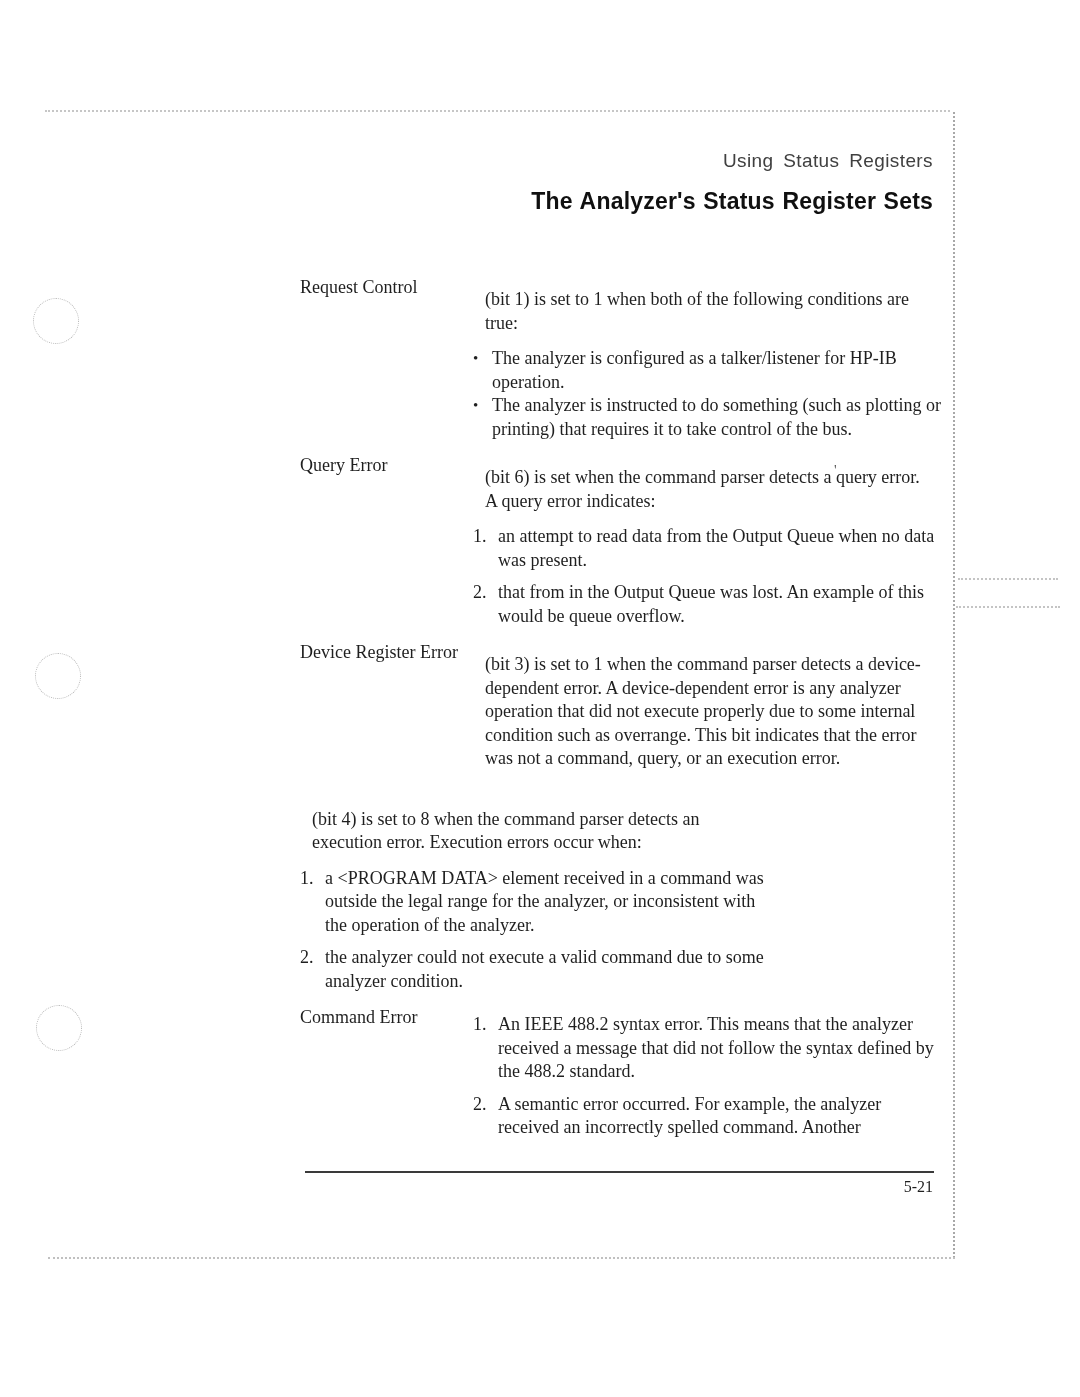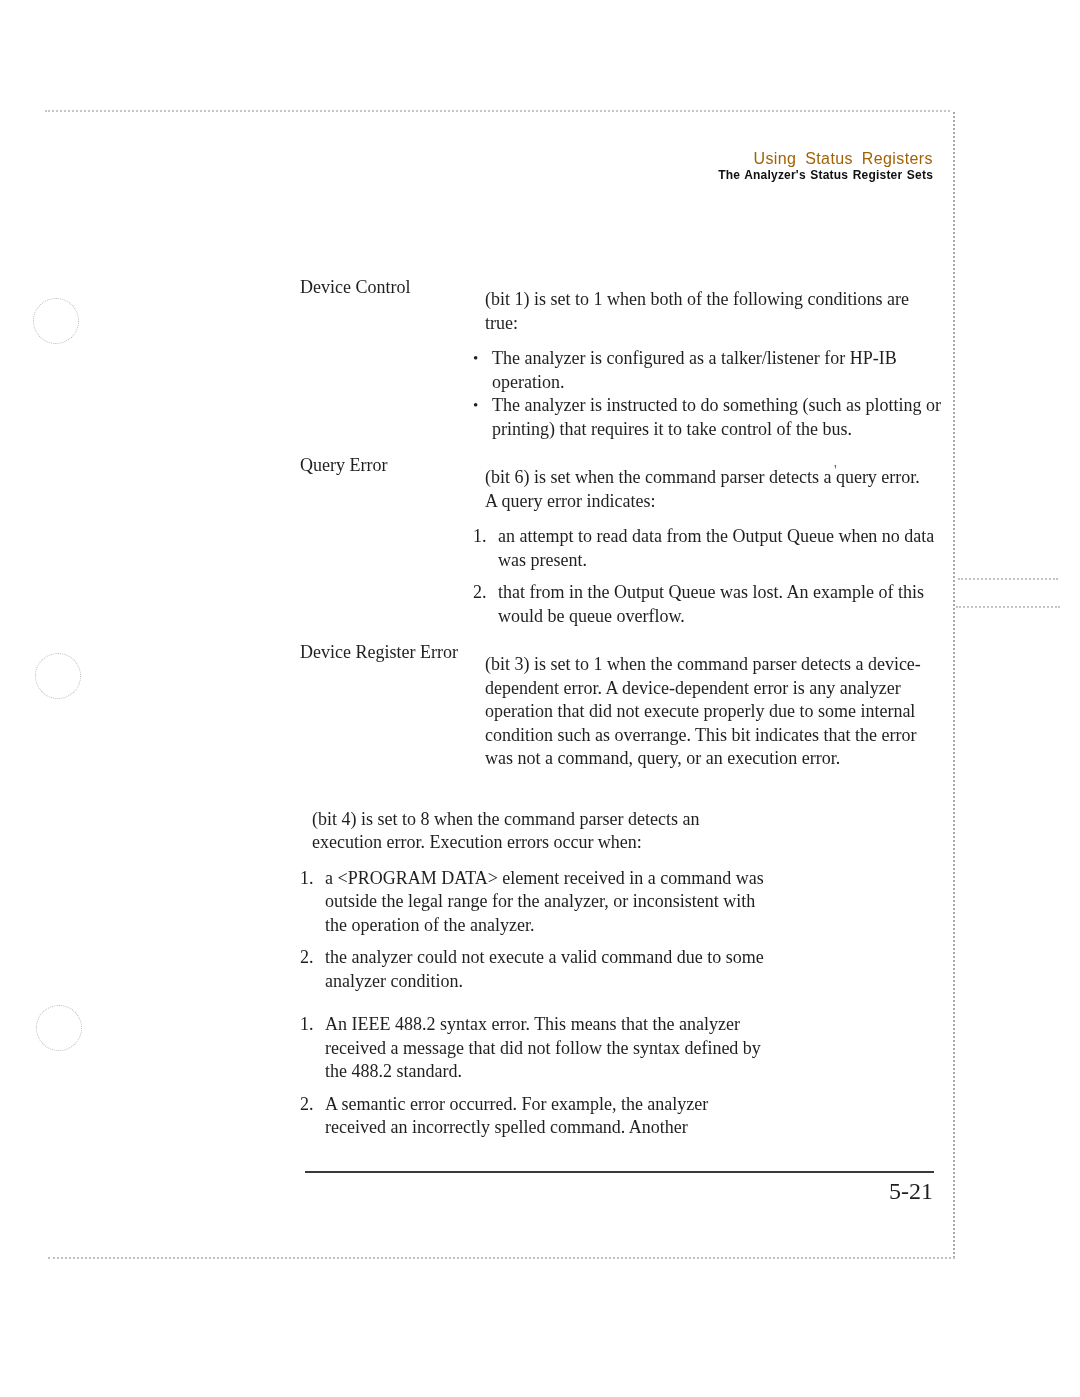--- a/index.html
+++ b/index.html
@@ -32,26 +32,26 @@
   .art-dash2 { left:956px; top:606px; width:104px; }
   .art-mark  { position:absolute; left:834px; top:462px; font-size:15px; color:#5a5a5a; }
 
   
   .header {
     position:absolute; right:147px; top:150px;
     text-align:right;
     font-family:"Liberation Sans", sans-serif;
   }
   .header .crumb {
-    font-size:16px; color:#a16207;
+    font-size:19px; color:#404040;
     letter-spacing:0.4px; word-spacing:4px;
   }
   .header .title {
-    font-size:12px; font-weight:bold; color:#101010;
-    margin-top:0; letter-spacing:0.2px; word-spacing:1px;
+    font-size:23px; font-weight:bold; color:#101010;
+    margin-top:16px; letter-spacing:0.2px; word-spacing:1px;
   }
 
   
   .content {
     position:absolute; left:300px; top:276px; width:645px;
     font-size:18px; line-height:23.5px;
   }
   .section { display:flex; margin-bottom:13px; }
   .term { width:167px; flex:none; padding-right:6px; }
   .def  { width:468px; flex:none; }
@@ -64,21 +64,21 @@
   .list.spaced  .marker { width:25px; }
   .li .itext { flex:1; }
 
   
   .footer-rule {
     position:absolute; left:305px; top:1171px; width:629px;
     border-top:2px solid #3a3a3a;
   }
   .page-number {
     position:absolute; right:147px; top:1178px;
-    font-size:24px; color:#1f1f1f;
+    font-size:16px; color:#1f1f1f;
   }
 </style>
 </head>
 <body>
 
 <div class="scan-border-top"></div>
 <div class="scan-border-right"></div>
 <div class="scan-border-bottom"></div>
 <div class="hole hole1"></div>
 <div class="hole hole2"></div>
@@ -88,21 +88,21 @@
 <span class="art-mark">'</span>
 
 <div class="header">
   <div class="crumb">Using Status Registers</div>
   <div class="title">The Analyzer's Status Register Sets</div>
 </div>
 
 <div class="content">
 
   <div class="section">
-    <div class="term">Device Control</div>
+    <div class="term">Request Control</div>
     <div class="def">
       <p class="lead">(bit 1) is set to 1 when both of the following conditions are true:</p>
       <div class="list bullets">
         <div class="li">
           <span class="marker">•</span>
           <span class="itext">The analyzer is configured as a talker/listener for HP-IB operation.</span>
         </div>
         <div class="li">
           <span class="marker">•</span>
           <span class="itext">The analyzer is instructed to do something (such as plotting or printing) that requires it to take control of the bus.</span>
@@ -145,20 +145,21 @@
         </div>
         <div class="li">
           <span class="marker">2.</span>
           <span class="itext">the analyzer could not execute a valid command due to some analyzer condition.</span>
         </div>
       </div>
     </div>
   </div>
 
   <div class="section">
+    <div class="term">Command Error</div>
     <div class="def">
       <div class="list spaced">
         <div class="li">
           <span class="marker">1.</span>
           <span class="itext">An IEEE 488.2 syntax error.  This means that the analyzer received a message that did not follow the syntax defined by the 488.2 standard.</span>
         </div>
         <div class="li">
           <span class="marker">2.</span>
           <span class="itext">A semantic error occurred.  For example, the analyzer received an incorrectly spelled command.  Another</span>
         </div>

